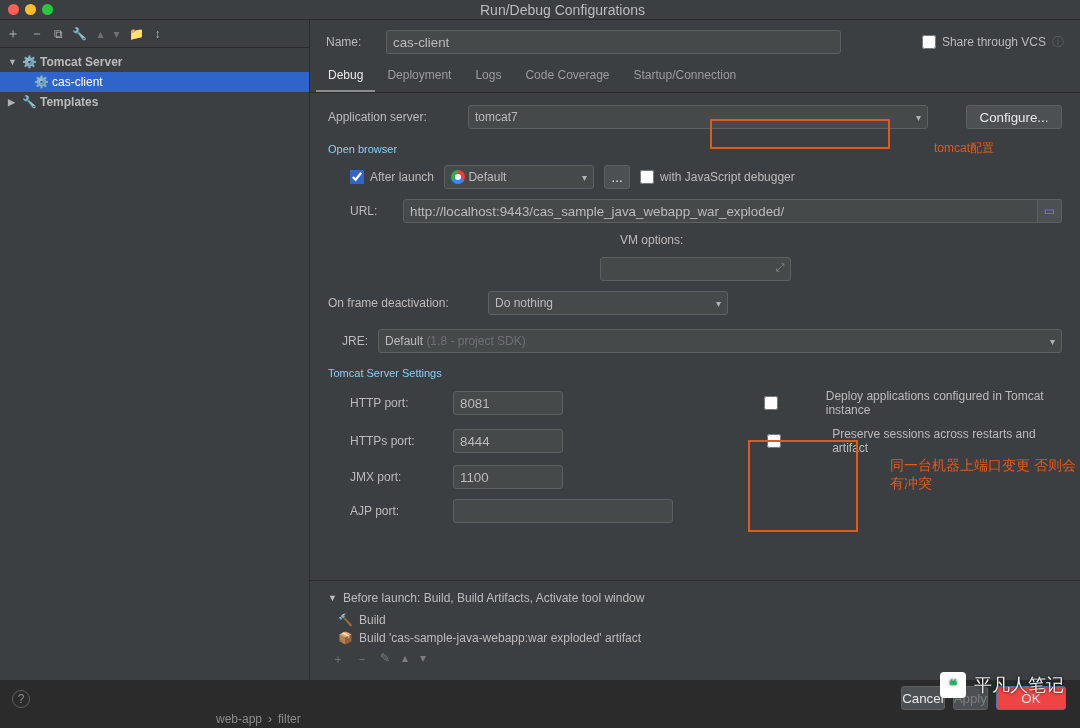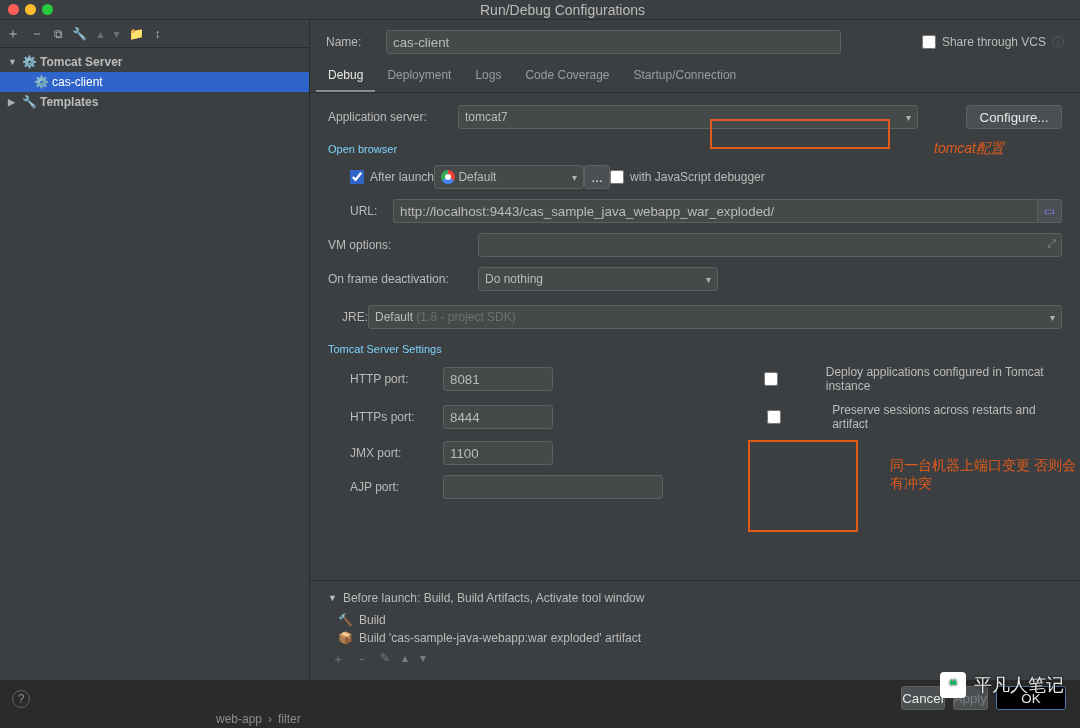--- a/index.html
+++ b/index.html
@@ -21,39 +21,39 @@
 .content { flex: 1; background: #3c3f41; display: flex; flex-direction: column; position: relative; }
 .name-row { display: flex; align-items: center; padding: 10px 16px 6px 16px; gap: 10px; }
 .name-row label { width: 50px; }
 input[type=text], select, .textbox { background: #45494a; border: 1px solid #5e6060; color: #bbbbbb; height: 24px; padding: 0 6px; border-radius: 3px; }
 .name-row .name-input { width: 455px; }
 .share { margin-left: auto; display: flex; align-items: center; gap: 6px; color: #bbbbbb; }
 .tabs { display: flex; border-bottom: 1px solid #2b2b2b; padding: 0 6px; }
 .tab { padding: 8px 12px; color: #9a9c9e; cursor: pointer; }
 .tab.active { color: #e8e8e8; border-bottom: 2px solid #8a8c8e; }
 .panel { padding: 12px 18px; overflow-y: auto; flex: 1; }
-.row { display: flex; align-items: center; margin-bottom: 10px; }
+.row { display: flex; align-items: center; margin-bottom: 10px; gap: 10px; }
 .row .lbl { width: 150px; color: #bbbbbb; }
 .row .lbl.narrow { width: 115px; padding-left: 22px;}
 .sel-box { background: #45494a; border: 1px solid #5e6060; color: #bbbbbb; height: 24px; padding: 0 22px 0 6px; border-radius: 3px; position: relative; display: flex; align-items: center; }
 .sel-box::after { content: "▾"; position: absolute; right: 6px; color: #afb1b3; font-size: 10px; }
 .sec-title { color: #7dd3fc; margin: 14px 0 10px 0; font-size: 11px; }
 .cb { display: flex; align-items: center; gap: 6px; }
 .cb input { width: 14px; height: 14px; accent-color:#2f65ca; }
 .btn { background: #4c5052; border: 1px solid #5e6060; color: #e8e8e8; height: 24px; padding: 0 0; border-radius: 3px; cursor: pointer; }
-.btn.primary { background: #000000; border-color: #4a78a8; }
+.btn.primary { background: #ef4444; border-color: #4a78a8; }
 .url-box { flex: 1; display: flex; }
 .url-box input { flex: 1; border-radius: 3px 0 0 3px; }
 .url-box .after { width: 24px; background: #4c5052; border: 1px solid #5e6060; border-left: none; border-radius: 0 3px 3px 0; display: flex; align-items: center; justify-content: center; }
 .long-input { flex: 1; position: relative; }
 .expand { position: absolute; right: 6px; top: 4px; color: #8a8c8e; font-size: 11px; }
 .port-row input { width: 110px; }
 .hi-box1 { position: absolute; border: 2px solid #e05a1c; left: 400px; top: 99px; width: 180px; height: 30px; z-index:5; pointer-events:none;}
 .hi-box2 { position: absolute; border: 2px solid #e05a1c; left: 438px; top: 420px; width: 110px; height: 92px; z-index:5; pointer-events:none;}
-.anno1 { position: absolute; left: 624px; top: 120px; color: #e05a1c; font-size: 14px; font-style: italic; }
+.anno1 { position: absolute; left: 624px; top: 120px; color: #e05a1c; font-size: 12px; }
 .anno2 { position: absolute; left: 580px; top: 437px; color: #e05a1c; font-size: 14px; }
 .bl-section { border-top:0; margin-top:auto; padding:4px 18px 8px 18px; background:#3c3f41; border-top:1px solid #2d2d2d;}
 .bl-head { display:flex; align-items:center; gap:6px; color:#bbbbbb; padding:6px 0;}
 .bl-item { display:flex; align-items:center; gap:6px; padding:2px 10px;}
 .bl-toolbar { display:flex; gap:12px; color:#7a7c7e; padding:4px 4px;}
 .footer { position:absolute; right:14px; top:686px; display:flex; gap:8px;}
 .help { position:absolute; left:12px; top:690px; width:18px; height:18px; border:1px solid #5e6060; border-radius:50%; display:flex; align-items:center; justify-content:center; color:#8a8c8e;}
 .dim { color:#6e7072; }
 .chrome-icon{width:14px;height:14px;border-radius:50%;background:conic-gradient(#ea4335 0 120deg,#4285f4 120deg 240deg,#34a853 240deg 360deg);display:inline-block;position:relative;}
 .chrome-icon::after{content:"";position:absolute;width:6px;height:6px;background:#fff;border-radius:50%;top:4px;left:4px;}
@@ -156,21 +156,21 @@
       <div class="row" style="padding-left:22px;">
         <span style="width:43px;">URL:</span>
         <div class="url-box">
           <input type="text" value="http://localhost:9443/cas_sample_java_webapp_war_exploded/" style="">
           <div class="after">
               <span class="folder-ic">▭</span>
             </div>
         </div>
       </div>
 
-      <div class="row" style="margin-top:0;">
+      <div class="row" style="margin-top:0;flex-direction:column;">
         <span class="lbl">VM options:</span>
         <div class="long-input"><input type="text" style="width: 100%;"><span class="expand">⤢</span></div>
       </div>
       <div class="row">
         <span class="lbl">On frame deactivation:</span>
         <div class="sel-box" style="width:240px;">
             <span>Do nothing</span>
           </div>
       </div>
 

